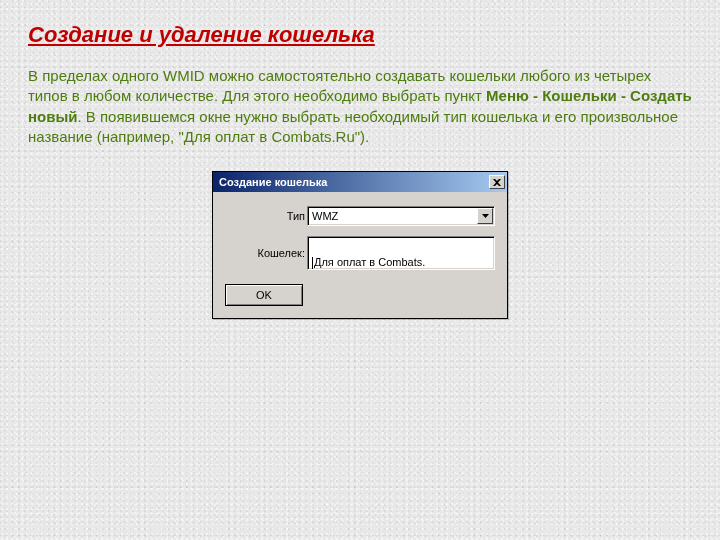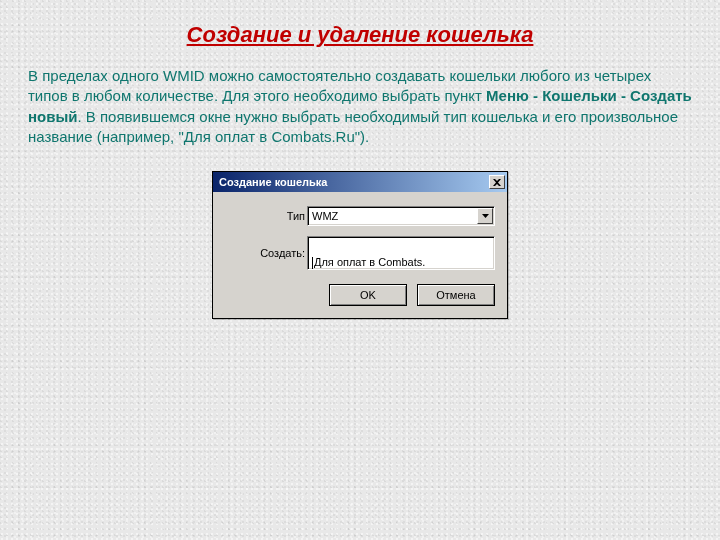--- a/index.html
+++ b/index.html
@@ -15,31 +15,30 @@
       radial-gradient(circle at 40% 80%, rgba(255,255,255,0.5) 1px, transparent 1px),
       radial-gradient(circle at 85% 15%, rgba(255,255,255,0.4) 1px, transparent 1px);
     background-size: 6px 6px, 7px 7px, 5px 5px, 8px 8px;
   }
   .page {
     box-sizing: border-box;
     padding: 22px 28px 20px 28px;
   }
   h1.title {
     margin: 0 0 18px 0;
-    text-align: center;
     font-size: 22px;
     font-weight: bold;
     color: #c00000;
     text-decoration: underline;
     font-style: italic;
   }
   .body-text {
     font-size: 15px;
     line-height: 1.35;
-    color: #0f766e;
+    color: #4d7c0f;
     margin: 0 0 14px 0;
   }
   .body-text b {
     font-weight: bold;
   }
 
   
   .dialog {
     width: 294px;
     margin: 24px auto 30px auto;
@@ -148,21 +147,21 @@
   .text-input .caret {
     display: inline-block;
     width: 1px;
     height: 12px;
     background: #000;
     vertical-align: middle;
     margin-right: 1px;
   }
   .button-row {
     display: flex;
-    justify-content: flex-end;
+    justify-content: flex-start;
     gap: 10px;
     margin-top: 14px;
   }
   .dlg-button {
     width: 78px;
     height: 22px;
     background: #d6d3ce;
     border: 1px solid #000;
     box-shadow: inset 1px 1px 0 #fff, inset -1px -1px 0 #808080;
     box-sizing: border-box;
@@ -203,27 +202,26 @@
           <div class="select-value">WMZ</div>
           <div class="select-btn">
             <svg width="7" height="4" viewBox="0 0 7 4">
               <path d="M0 0 L7 0 L3.5 4 Z" fill="#000"></path>
             </svg>
           </div>
         </div>
       </div>
 
       <div class="form-row">
-        <div class="form-label">Создать:</div>
+        <div class="form-label">Кошелек:</div>
         <div class="text-input">
           <span class="caret"></span><span>Для оплат в Combats.</span>
         </div>
       </div>
 
       <div class="button-row">
         <div class="dlg-button">OK</div>
-        <div class="dlg-button">Отмена</div>
       </div>
 
     </div>
   </div>
 
 </div>
 
 </body></html>

